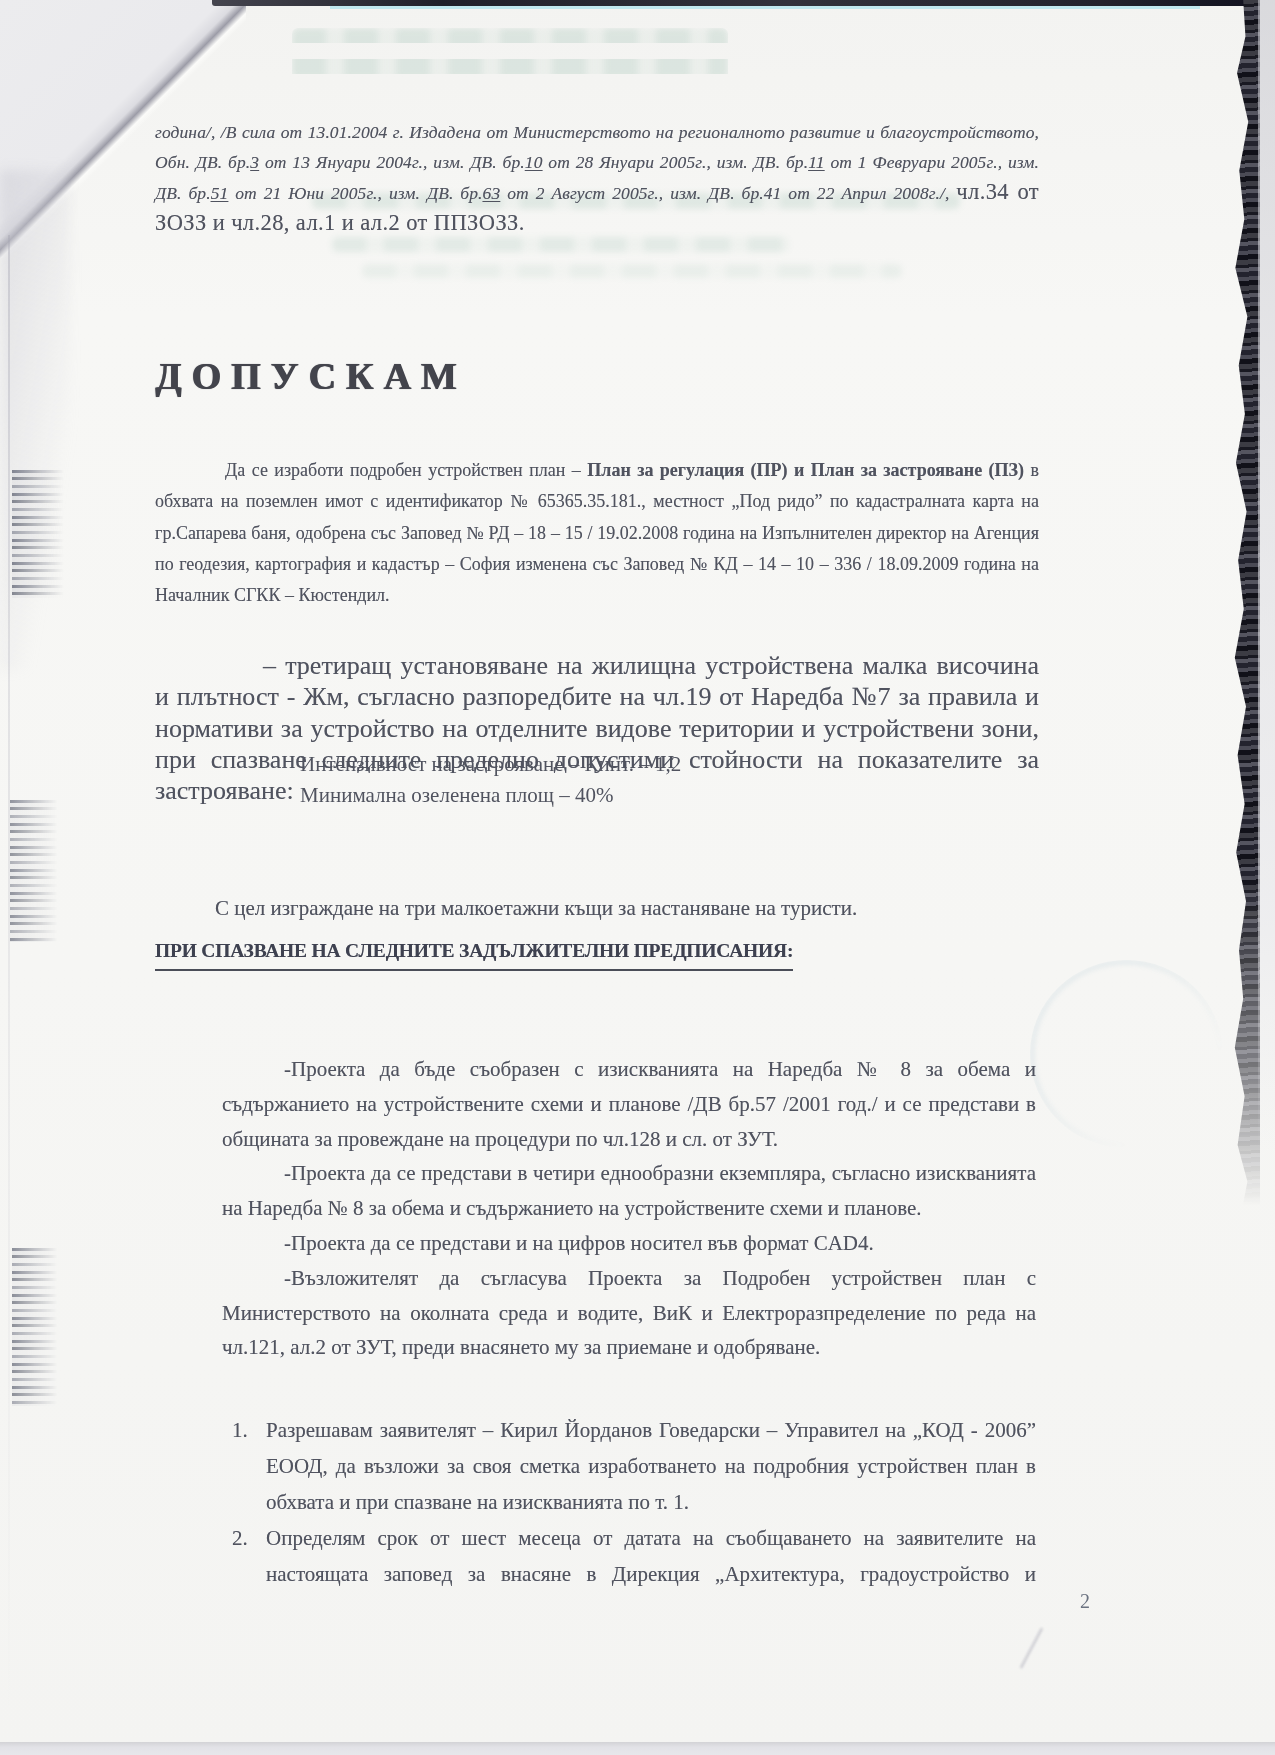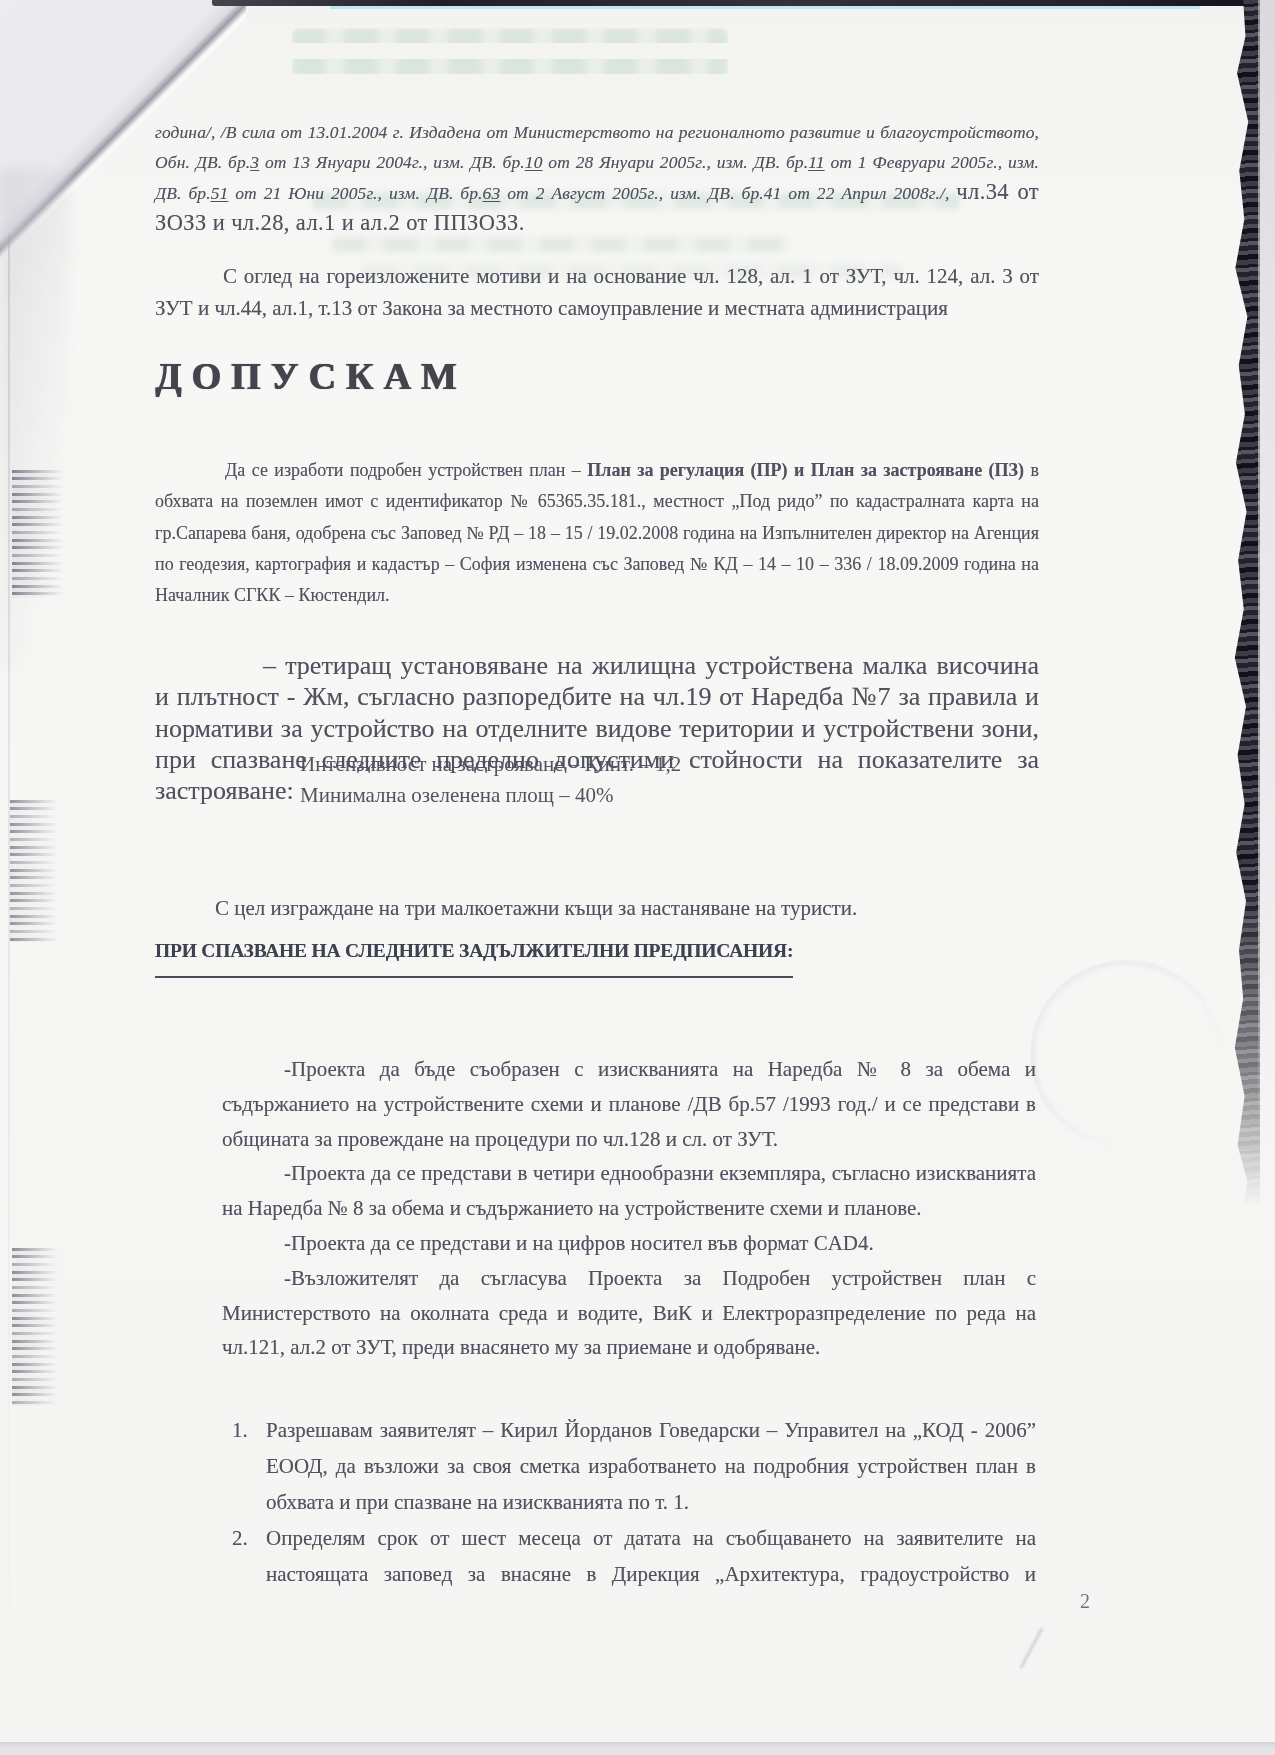--- a/index.html
+++ b/index.html
@@ -87,21 +87,21 @@
   .decision{position:absolute;left:155px;top:354px;width:884px;text-align:left;
     font-size:38px;font-weight:bold;letter-spacing:10px;color:#43444c;
     text-shadow:1px 0 0 #43444c,0 0 1px rgba(60,60,70,.6);}
   .permit{left:155px;top:437px;width:884px;font-size:18px;line-height:31.3px;text-indent:70px;}
   .permit .b{font-weight:bold;}
   .zone{left:155px;top:624px;width:884px;font-size:26px;line-height:31.3px;text-indent:108px;}
   .params{position:absolute;left:300px;top:749px;font-size:21px;line-height:31.2px;}
   .purpose{left:155px;top:872px;width:884px;font-size:21px;line-height:31px;text-indent:60px;text-align:left;}
   .section-heading{position:absolute;left:155px;top:940px;font-size:19.5px;font-weight:bold;color:#3e4150;
     letter-spacing:-.2px;text-shadow:0 0 .6px rgba(60,65,80,.5);}
-  .section-heading span{border-bottom:2px solid #4a4d58;padding-bottom:15px;text-align:center;}
+  .section-heading span{border-bottom:2px solid #4a4d58;padding-bottom:8px;text-align:center;}
   .prescriptions{left:222px;top:1052px;width:814px;font-size:21px;line-height:34.8px;}
   .prescriptions p{margin:0;text-indent:62px;}
   .items{position:absolute;left:232px;top:1412px;width:804px;font-size:21px;line-height:36px;}
   .item{display:flex;}
   .item .inum{width:34px;flex:0 0 34px;text-shadow:0 0 .6px rgba(78,83,98,.45);}
   .item .itext{flex:1;text-align:justify;text-shadow:0 0 .6px rgba(78,83,98,.45);}
   .item .itext.spread{text-align-last:justify;}
   .page-number{position:absolute;left:1080px;top:1590px;font-size:20px;color:#6b7280;}
 </style>
 </head>
@@ -122,39 +122,38 @@
   <div class="bleed bleed-title"></div>
   <div class="bleed bleed-line1"></div>
   <div class="bleed bleed-line2"></div>
   <div class="bleed bleed-line3"></div>
   <div class="stamp-bleed"></div>
   <div class="pen-mark"></div>
   <div class="bottom-edge"></div>
 
   <p class="txt preamble"><span>година/, /В сила от 13.01.2004 г. Издадена от Министерството на регионалното развитие и благоустройството, Обн. ДВ. бр.</span><span class="u">3</span><span> от 13 Януари 2004г., изм. ДВ. бр.</span><span class="u">10</span><span> от 28 Януари 2005г., изм. ДВ. бр.</span><span class="u">11</span><span> от 1 Февруари 2005г., изм. ДВ. бр.</span><span class="u">51</span><span> от 21 Юни 2005г., изм. ДВ. бр.</span><span class="u">63</span><span> от 2 Август 2005г., изм. ДВ. бр.41 от 22 Април 2008г./, </span><span class="big">чл.34 от ЗОЗЗ и чл.28, ал.1 и ал.2 от ППЗОЗЗ.</span></p>
 
-  <p class="txt motives">С оглед на гореизложените мотиви и на основание чл. 128, ал. 1 от ЗУТ, чл. 124, ал. 3 от ЗУТ и чл.44, ал.1, т.13 от Закона за местното самоуправление и местната администрация</p>
 
   <div class="decision">ДОПУСКАМ</div>
 
   <p class="txt permit"><span>Да се изработи подробен устройствен план – </span><span class="b">План за регулация (ПР)  и План за застрояване (ПЗ)</span><span> в обхвата на поземлен имот с идентификатор № 65365.35.181., местност „Под ридо” по кадастралната карта на гр.Сапарева баня, одобрена със Заповед № РД – 18 – 15 / 19.02.2008 година на Изпълнителен директор на Агенция по геодезия, картография и кадастър – София изменена със Заповед № КД – 14 – 10 – 336 / 18.09.2009 година на Началник СГКК – Кюстендил.</span></p>
 
   <p class="txt zone">–  третиращ установяване на жилищна устройствена малка височина и плътност - Жм, съгласно разпоредбите на чл.19 от Наредба №7 за правила и нормативи за устройство на отделните видове територии и устройствени зони, при спазване следните пределно допустими стойности на показателите за застрояване:</p>
 
   <div class="params">
     <div>Интензивност на застрояване – Кинт. – 1,2</div>
     <div>Минимална  озеленена  площ – 40%</div>
   </div>
 
   <p class="txt purpose">С цел изграждане на три малкоетажни къщи за настаняване на туристи.</p>
 
   <div class="section-heading"><span>ПРИ СПАЗВАНЕ НА СЛЕДНИТЕ ЗАДЪЛЖИТЕЛНИ ПРЕДПИСАНИЯ:</span></div>
 
   <div class="txt prescriptions">
-    <p>-Проекта да бъде съобразен с изискванията на Наредба № 8 за обема и съдържанието на устройствените схеми и планове /ДВ бр.57 /1993 год./ и се представи в общината за провеждане на процедури по чл.128 и сл. от ЗУТ.</p>
+    <p>-Проекта да бъде съобразен с изискванията на Наредба № 8 за обема и съдържанието на устройствените схеми и планове /ДВ бр.57 /2001 год./ и се представи в общината за провеждане на процедури по чл.128 и сл. от ЗУТ.</p>
     <p>-Проекта да се представи в четири еднообразни екземпляра, съгласно изискванията на Наредба № 8 за обема и съдържанието на устройствените схеми и планове.</p>
     <p>-Проекта да се представи и на цифров носител във формат CAD4.</p>
     <p>-Възложителят да съгласува Проекта за Подробен устройствен план с Министерството на околната среда и водите, ВиК и Електроразпределение по реда на чл.121, ал.2 от ЗУТ, преди внасянето му за приемане  и  одобряване.</p>
   </div>
 
   <div class="items">
     <div class="item">
       <div class="inum">1.</div>
       <div class="itext">Разрешавам заявителят – Кирил Йорданов Говедарски – Управител на „КОД - 2006” ЕООД, да възложи за своя сметка изработването на подробния устройствен план в обхвата и при спазване на изискванията по т. 1.</div>
     </div>

